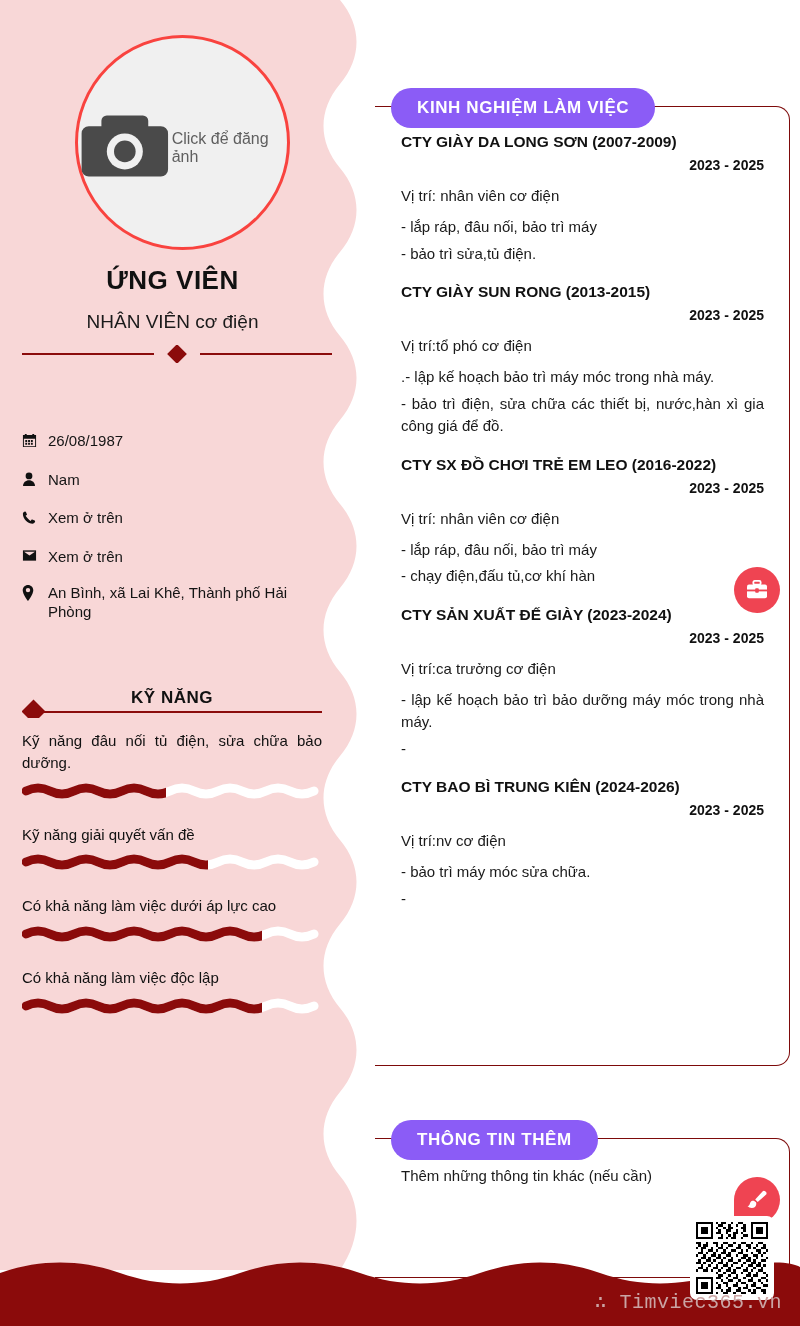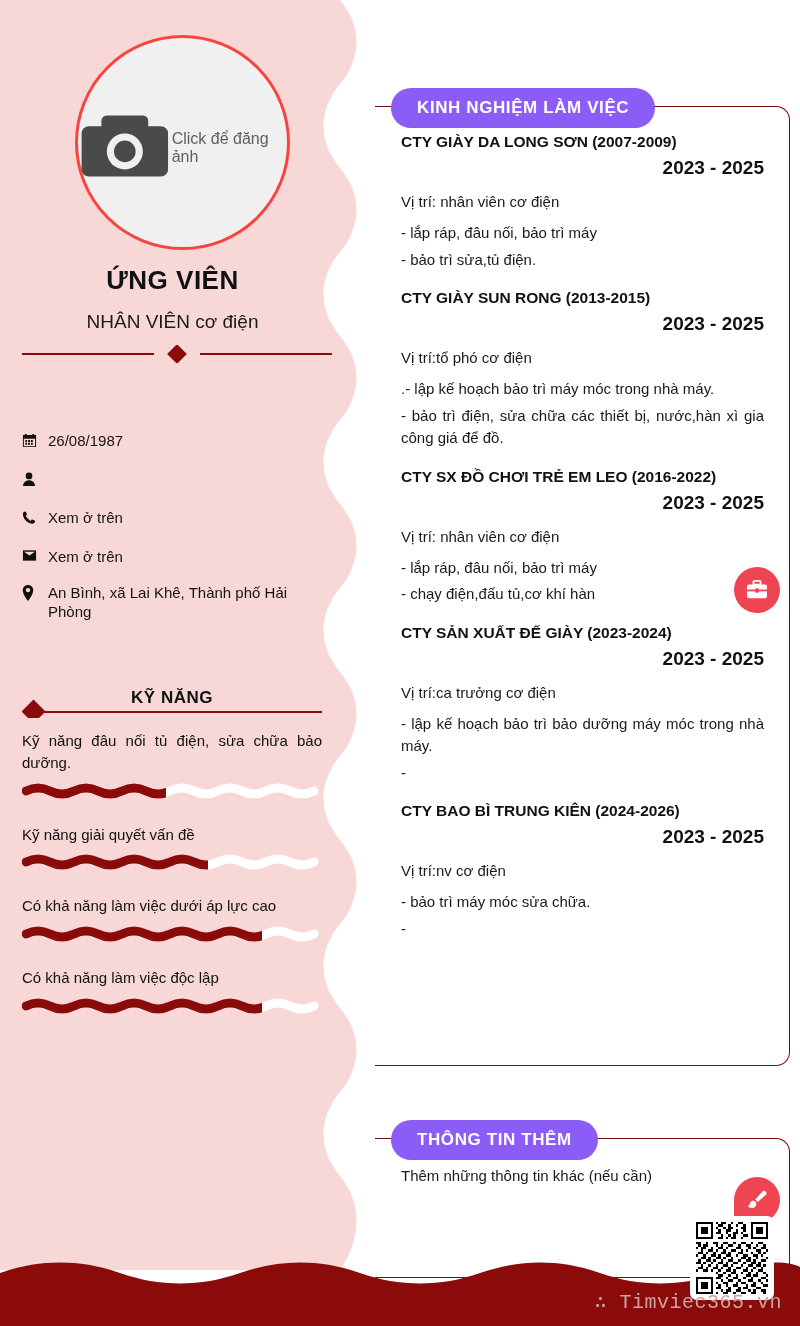--- a/index.html
+++ b/index.html
@@ -185,21 +185,21 @@
   }
 
   .job { margin-bottom: 18px; }
   .job-company {
     font-size: 15.5px;
     font-weight: bold;
     color: #111;
     margin-bottom: 6px;
   }
   .job-period {
-    font-size: 19px;
+    font-size: 14px;
     font-weight: bold;
     color: #111;
     text-align: right;
     margin-bottom: 14px;
   }
   .job-position {
     font-size: 15px;
     color: #1a1a1a;
     margin-bottom: 12px;
   }
@@ -314,20 +314,21 @@
           <span class="contact-text">26/08/1987</span>
         </div>
 
         <div class="contact-row">
           <span class="contact-icon">
             <svg width="14" height="15" viewBox="0 0 14 16">
                 <circle cx="7" cy="4.2" r="3.6" fill="#111"></circle>
                 <path fill="#111" d="M0.6 15c0-3.6 2.9-6.1 6.4-6.1s6.4 2.5 6.4 6.1z"></path>
               </svg>
           </span>
+          <span class="contact-text">Nam</span>
         </div>
 
         <div class="contact-row">
           <span class="contact-icon">
             <svg width="14" height="15" viewBox="0 0 16 16">
                 <path fill="#111" d="M3.6 1C2.3 1 1 2.2 1 3.6 1 9.4 6.6 15 12.4 15c1.4 0 2.6-1.3 2.6-2.6 0-.4-.2-.7-.6-.9l-2.6-1.1c-.4-.2-.8 0-1 .3l-.9 1.2C8 10.9 5.1 8 4.1 6.1l1.2-.9c.3-.2.5-.6.3-1L4.5 1.6C4.3 1.2 4 1 3.6 1z"></path>
               </svg>
           </span>
           <span class="contact-text">Xem ở trên</span>
         </div>

